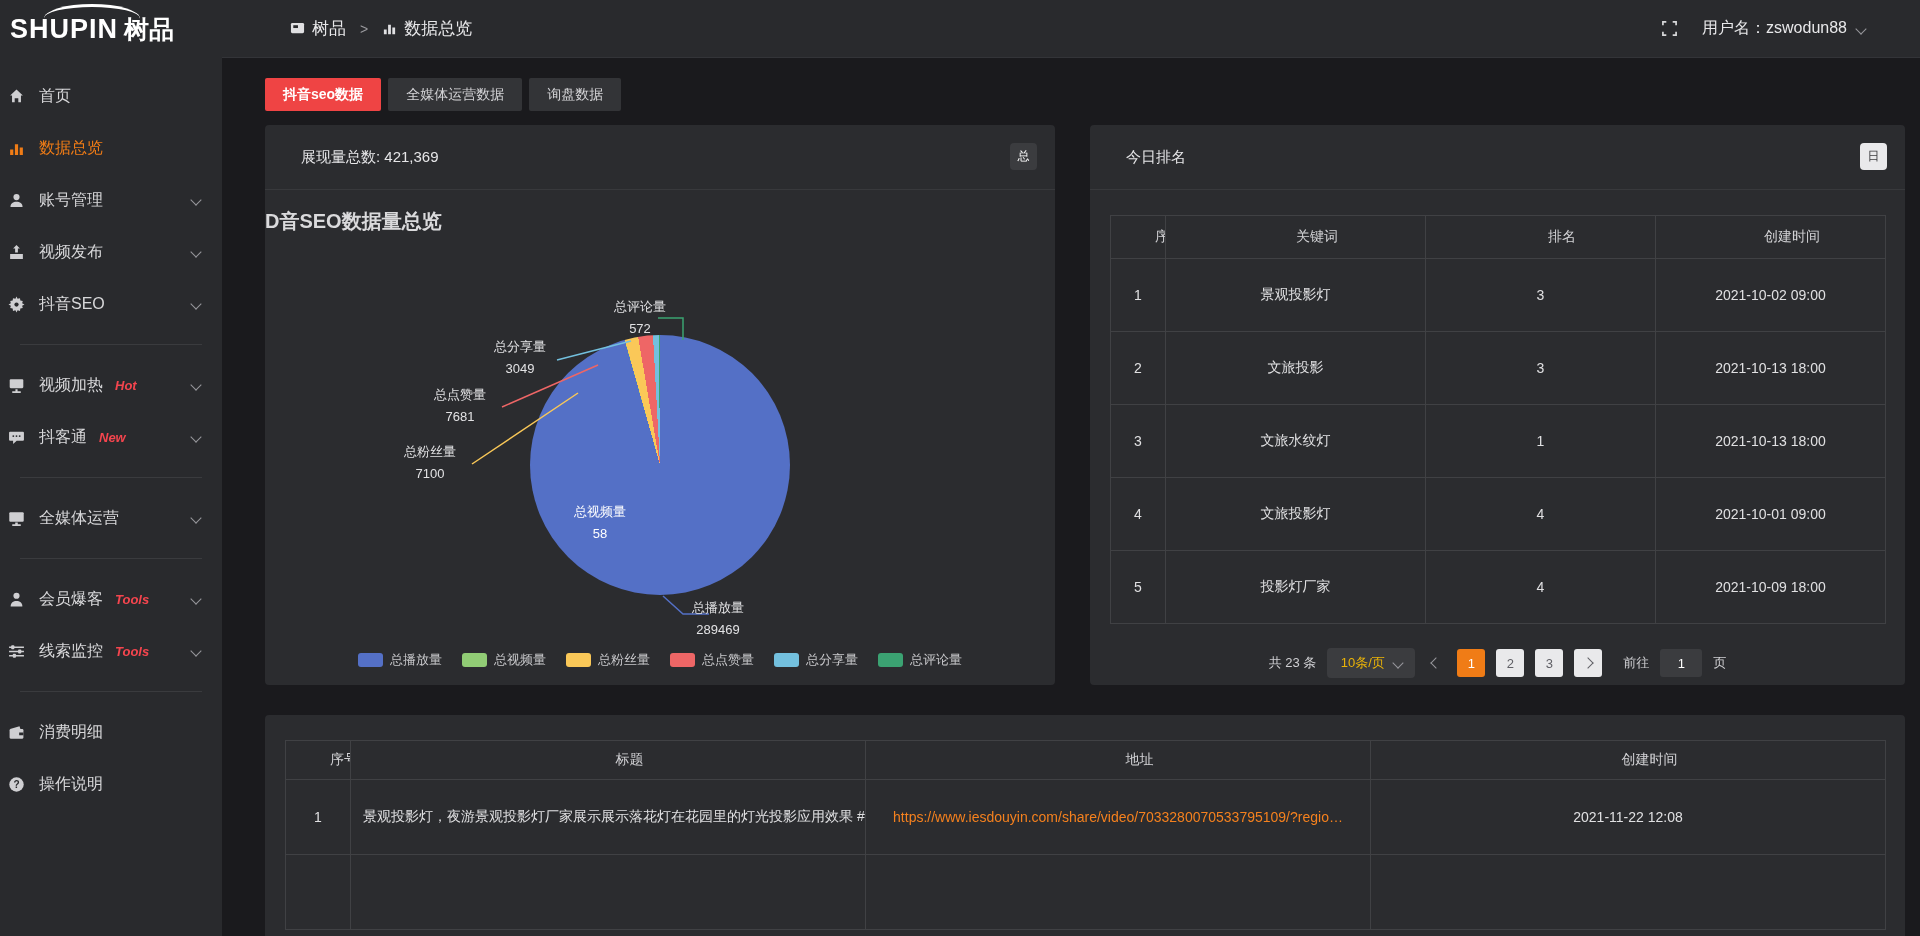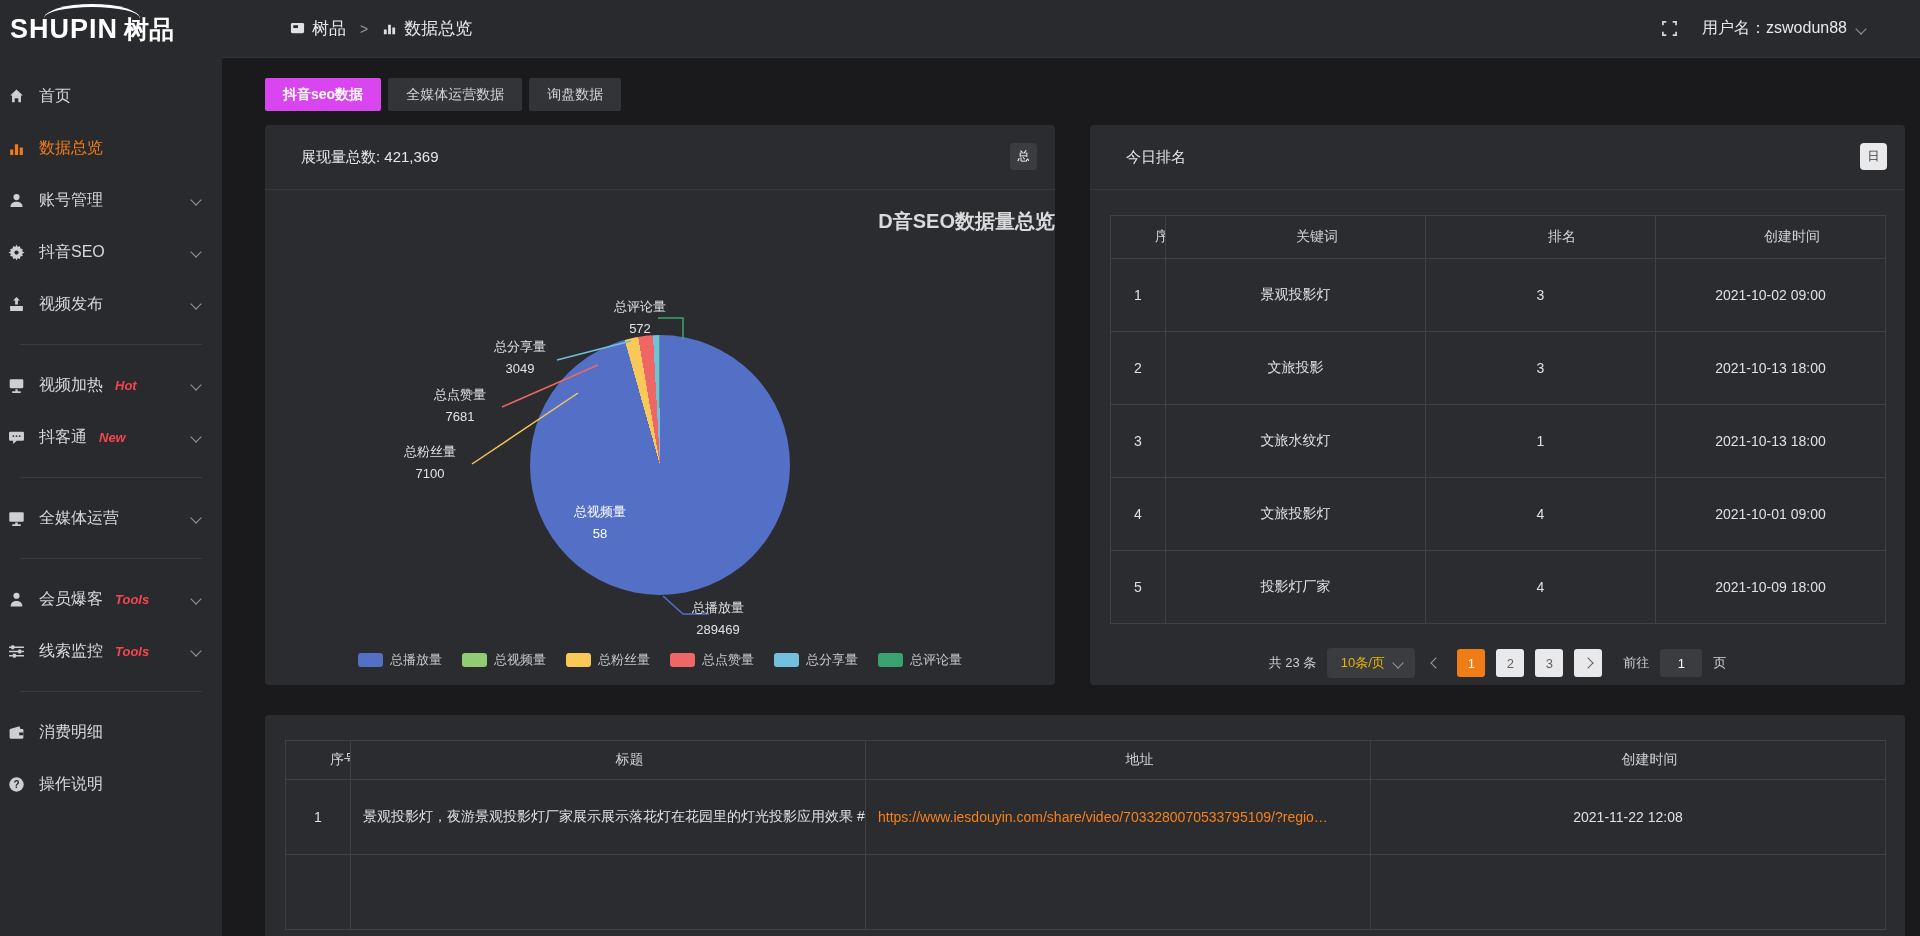--- a/index.html
+++ b/index.html
@@ -30,31 +30,31 @@
   #breadcrumb{margin-left:68px;display:flex;align-items:center;gap:14px;}
   .crumb-sep{color:#9a9a9e;font-size:14px;}
   #topbar-right{margin-left:auto;margin-right:55px;display:flex;align-items:center;gap:24px;}
   #fullscreen{width:17px;height:17px;color:#d8d8da;cursor:pointer;display:inline-flex;}
   #fullscreen svg{width:100%;height:100%;fill:currentColor;}
   #userbox{display:flex;align-items:center;gap:10px;cursor:pointer;font-size:16px;color:#e8e8ea;}
   
   #main{position:absolute;left:222px;top:58px;width:1698px;height:878px;overflow:hidden;}
   #tabs{position:absolute;left:43px;top:20px;display:flex;gap:7px;}
   .tab{height:33px;display:flex;align-items:center;padding:0 18px;font-size:14px;background:#333437;color:#d4d4d7;cursor:pointer;border-radius:2px;}
-  .tab.active{background:#d946ef;color:#fff;font-weight:700;}
+  .tab.active{background:#ef4444;color:#fff;font-weight:700;}
   .card{position:absolute;background:#2b2c2f;border-radius:4px;}
   .card-head{height:64px;display:flex;align-items:center;padding:0 36px;border-bottom:1px solid #38393c;position:relative;}
   .card-title{font-size:15px;color:#e6e6e8;}
   .corner-btn{position:absolute;right:18px;top:18px;width:27px;height:27px;border-radius:4px;display:flex;align-items:center;justify-content:center;font-size:12px;cursor:pointer;}
   .corner-btn.dark{background:#3b3c3f;color:#fff;}
   .corner-btn.light{background:#e9e9eb;color:#3a3a3c;}
   
   #overview-card{left:43px;top:67px;width:790px;height:560px;}
   #chart-body{position:relative;width:790px;height:495px;}
-  #chart-title{position:absolute;left:0;top:18px;width:100%;text-align:right;font-size:20px;font-weight:600;color:#dadadc;}
+  #chart-title{position:absolute;left:0;top:18px;width:100%;text-align:left;font-size:20px;font-weight:600;color:#dadadc;}
   #pie{position:absolute;left:265px;top:145px;width:260px;height:260px;border-radius:50%;
     background:conic-gradient(#5470c6 0deg 344.2deg,#91cc75 344.2deg 344.3deg,#fac858 344.3deg 350.3deg,#ee6666 350.3deg 356.9deg,#73c0de 356.9deg 359.5deg,#3ba272 359.5deg 360deg);}
   .pie-label{position:absolute;width:140px;text-align:center;font-size:13px;line-height:22px;color:#e2e2e4;}
   #leader-lines{position:absolute;left:0;top:0;pointer-events:none;}
   #legend{position:absolute;left:0;bottom:16px;width:100%;display:flex;justify-content:center;gap:20px;}
   .leg-item{display:flex;align-items:center;gap:7px;cursor:pointer;}
   .leg-mark{width:25px;height:14px;border-radius:3px;}
   .leg-txt{font-size:13px;color:#c9c9cc;}
   .c-blue{background:#5470c6;}.c-green{background:#91cc75;}.c-yellow{background:#fac858;}
   .c-red{background:#ee6666;}.c-cyan{background:#73c0de;}.c-teal{background:#3ba272;}
@@ -73,21 +73,21 @@
   .pg-btn{width:28px;height:28px;border-radius:3px;display:flex;align-items:center;justify-content:center;cursor:pointer;}
   .pg-btn.light{background:#e9e9eb;color:#606066;font-size:13px;}
   .pg-btn.active{background:#f07c16;color:#fff;}
   .pg-prev{color:#7a7a80;cursor:pointer;display:flex;align-items:center;justify-content:center;width:20px;height:28px;}
   #goto-input{width:42px;height:28px;background:#3b3c3f;border-radius:3px;display:flex;align-items:center;justify-content:center;color:#fff;cursor:text;}
   
   #report-card{left:43px;top:657px;width:1640px;height:320px;}
   #report-table{margin:25px 20px 0 20px;width:1600px;}
   #report-table th{height:36px;}
   #report-table td{height:72px;}
-  .cell-left{text-align:left;padding:0 12px;}
+  .cell-left{text-align:center;padding:0 12px;}
   a.link{color:#f5811e;text-decoration:none;cursor:pointer;}
   .empty-row td{height:60px;}
 </style>
 </head>
 <body>
 
 <div id="sidebar">
   <div id="logo">
     <span class="arc"></span>
     <span class="en">SHUPIN</span>
@@ -116,35 +116,35 @@
             <circle cx="8" cy="4.8" r="2.9"></circle>
             <path d="M2.3 14c0-3.2 2.6-4.8 5.7-4.8s5.7 1.6 5.7 4.8z"></path>
           </svg>
         </span>
       <span class="lbl">账号管理</span>
       <span class="chev"></span>
     </div>
     <div class="mitem">
       <span class="ic">
           <svg viewBox="0 0 16 16">
+            <path d="M8 1l3.2 3.2H9.3V8H6.7V4.2H4.8z"></path>
+            <path d="M2 9.5h12V14H2zM4 11h3v1.5H4z"></path>
+          </svg>
+        </span>
+      <span class="lbl">视频发布</span>
+      <span class="chev"></span>
+    </div>
+    <div class="mitem">
+      <span class="ic">
+          <svg viewBox="0 0 16 16">
             <path d="M8 .5l1 2.1 2.3-.6.3 2.3 2.3.3-.6 2.3L15.5 8l-2.2 1.1.6 2.3-2.3.3-.3 2.3-2.3-.6L8 15.5l-1-2.1-2.3.6-.3-2.3-2.3-.3.6-2.3L.5 8l2.2-1.1-.6-2.3 2.3-.3.3-2.3 2.3.6z"></path>
             <circle cx="8" cy="8" r="2" fill="#292a2d"></circle>
           </svg>
         </span>
       <span class="lbl">抖音SEO</span>
-      <span class="chev"></span>
-    </div>
-    <div class="mitem">
-      <span class="ic">
-          <svg viewBox="0 0 16 16">
-            <path d="M8 1l3.2 3.2H9.3V8H6.7V4.2H4.8z"></path>
-            <path d="M2 9.5h12V14H2zM4 11h3v1.5H4z"></path>
-          </svg>
-        </span>
-      <span class="lbl">视频发布</span>
       <span class="chev"></span>
     </div>
     <div class="mdivider"></div>
     <div class="mitem">
       <span class="ic">
           <svg viewBox="0 0 16 16">
             <rect x="1.6" y="2.2" width="12.8" height="8.3" rx="1"></rect>
             <path d="M7 11.5h2v2h3V15H4v-1.5h3z"></path>
           </svg>
         </span>

